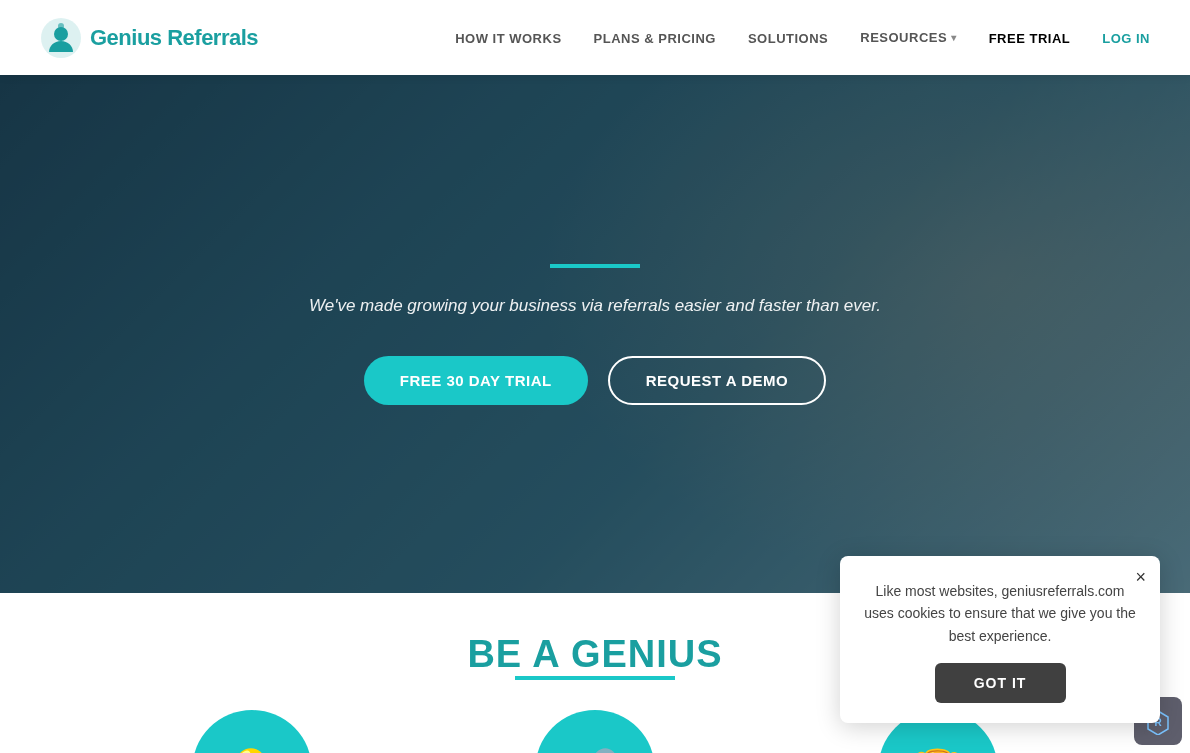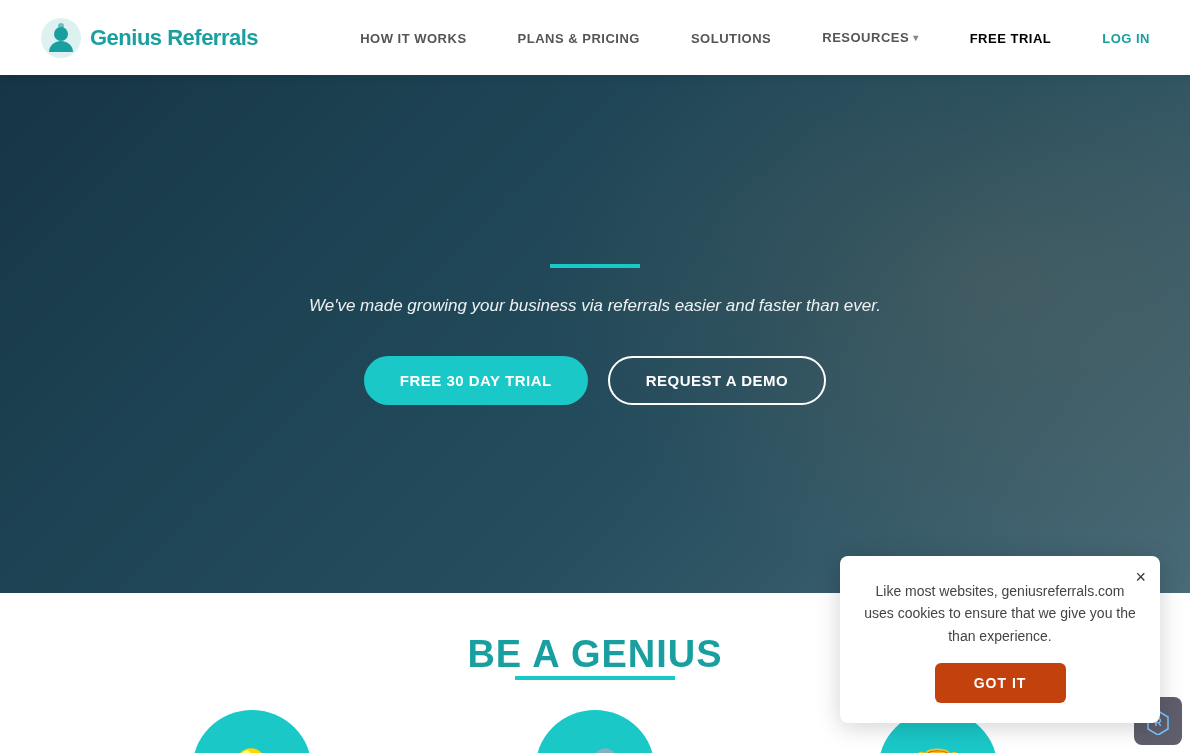--- a/index.html
+++ b/index.html
@@ -29,21 +29,21 @@
     }
     .logo-text {
       font-size: 22px;
       font-weight: 700;
       color: #1a9fa0;
       letter-spacing: -0.5px;
     }
     .nav-links {
       display: flex;
       align-items: center;
-      gap: 51px;
+      gap: 32px;
       list-style: none;
     }
     .nav-links a {
       text-decoration: none;
       font-size: 13px;
       font-weight: 600;
       letter-spacing: 0.5px;
       color: #555;
       text-transform: uppercase;
     }
@@ -210,21 +210,21 @@
       font-size: 14px;
       color: #444;
       text-align: center;
       line-height: 1.6;
       margin-bottom: 16px;
     }
     .cookie-btn {
       display: block;
       width: 131px;
       margin: 0 auto;
-      background: #c2410c;
+      background: #404040;
       color: #fff;
       border: none;
       border-radius: 6px;
       padding: 12px 0;
       font-size: 14px;
       font-weight: 700;
       text-transform: uppercase;
       letter-spacing: 1px;
       cursor: pointer;
     }
@@ -307,21 +307,21 @@
   <div class="be-genius-divider"></div>
   <div class="genius-icons">
     <div class="genius-circle">💡</div>
     <div class="genius-circle">🔗</div>
     <div class="genius-circle">🏆</div>
   </div>
 </section>
 
 <div class="cookie-banner">
   <button class="cookie-close">×</button>
-  <p class="cookie-text">Like most websites, geniusreferrals.com uses cookies to ensure that we give you the than experience.</p>
+  <p class="cookie-text">Like most websites, geniusreferrals.com uses cookies to ensure that we give you the best experience.</p>
   <button class="cookie-btn">GOT IT</button>
 </div>
 
 <div class="revain-badge">
   <svg viewBox="0 0 28 28" fill="none">
     <rect width="28" height="28" rx="4" fill="#1a1a2e"></rect>
     <polygon points="14,4 24,10 24,22 14,28 4,22 4,10" fill="none" stroke="#4af" stroke-width="1.5"></polygon>
     <text x="14" y="19" text-anchor="middle" fill="#4af" font-size="10" font-weight="bold">R</text>
   </svg>
 </div>

